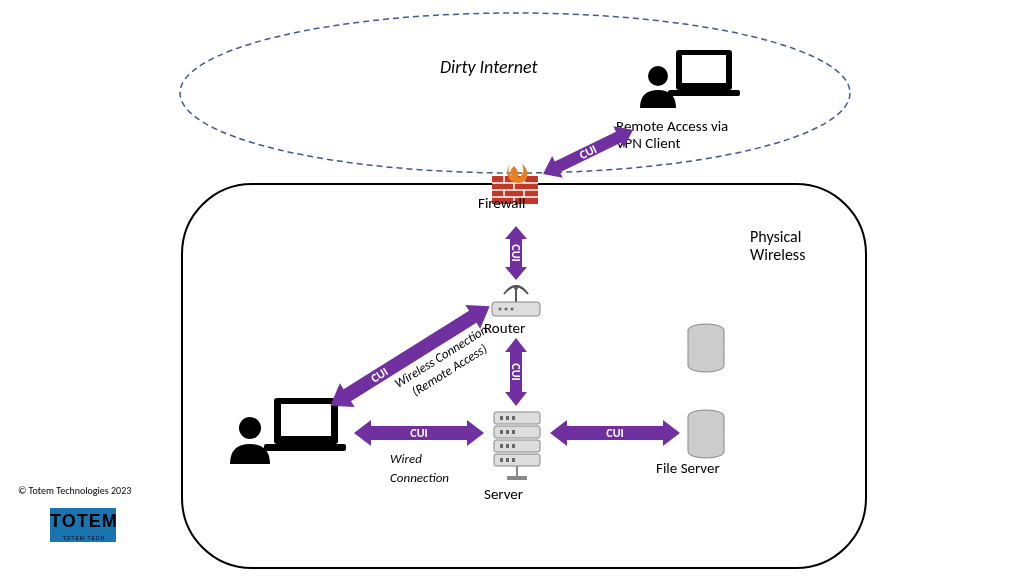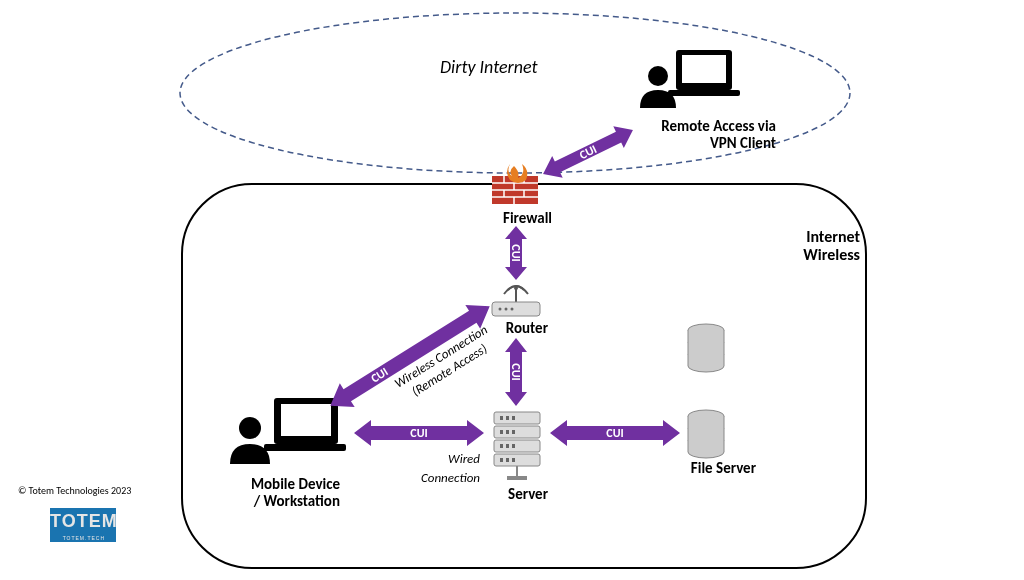--- a/index.html
+++ b/index.html
@@ -1,45 +1,45 @@
 <!DOCTYPE html>
 <html><head>
 <meta charset="utf-8">
 <style>
   html,body{margin:0;padding:0;width:1024px;height:580px;background:#fff;font-family:Calibri,Arial,sans-serif;overflow:hidden}
   .stage{position:relative;width:1024px;height:580px}
   .abs{position:absolute}
-  .bold{font-weight:700}
+  .bold{font-weight:400}
   .italic{font-style:italic}
-  .center{text-align:right}
+  .center{text-align:left}
   .node-label{font-size:15px;line-height:1.15}
   .cui{fill:#fff;font:700 12px Calibri,Arial,sans-serif}
   .arrow-fill{fill:#7030A0}
   .conn-label{font:italic 13px Calibri,Arial,sans-serif}
   .copyright{font-size:10px}
-  .logo{width:66px;height:34px;background:#1a74b0;color:#e5e5e5;display:grid;grid-template-rows:1fr auto;font-family:Arial,sans-serif}
+  .logo{width:66px;height:34px;background:#1a74b0;color:#000000;display:grid;grid-template-rows:1fr auto;font-family:Arial,sans-serif}
   .logo .big{font-weight:900;font-size:18px;letter-spacing:1px;text-align:center;line-height:22px;padding-top:2px}
   .logo .small{font-size:5px;letter-spacing:1px;text-align:center;line-height:8px}
   svg{overflow:visible}
 </style>
 </head>
 <body>
 
 <div class="stage">
 
   <svg class="abs" style="left:175px;top:8px" width="680" height="170">
     <ellipse cx="340" cy="85" rx="335" ry="80" fill="none" stroke="#445a8a" stroke-width="1.5" stroke-dasharray="6 4"></ellipse>
   </svg>
   <div class="abs italic center" style="left:440px;top:56px;font-size:18px">Dirty Internet</div>
 
   <svg class="abs" style="left:180px;top:182px" width="688" height="388">
     <rect x="2" y="2" width="684" height="384" rx="70" ry="70" fill="none" stroke="#000" stroke-width="2"></rect>
   </svg>
   <div class="abs bold center node-label" style="left:750px;top:228px;width:110px;font-size:16px">
-    <span>Internet</span><br>
+    <span>Physical</span><br>
     <span>Wireless</span>
   </div>
 
   <svg class="abs" style="left:636px;top:46px" width="100" height="70">
 
     <rect x="40" y="4" width="56" height="40" rx="3" fill="#000"></rect>
     <rect x="46" y="9" width="44" height="28" fill="#fff"></rect>
     <rect x="32" y="44" width="72" height="6" rx="2" fill="#000"></rect>
 
     <circle cx="22" cy="30" r="10" fill="#000"></circle>
@@ -58,21 +58,21 @@
         <line x1="2" y1="35" x2="48" y2="35"></line>
       <line x1="14" y1="14" x2="14" y2="21"></line>
         <line x1="34" y1="14" x2="34" y2="21"></line>
       <line x1="24" y1="21" x2="24" y2="28"></line>
       <line x1="14" y1="28" x2="14" y2="35"></line>
         <line x1="34" y1="28" x2="34" y2="35"></line>
       <line x1="24" y1="35" x2="24" y2="42"></line>
     </g>
     <path d="M20 2 Q16 10 22 14 Q18 9 24 4 Q30 10 28 16 Q36 12 32 2 Q40 8 36 18 Q28 24 20 18 Q14 10 20 2Z" fill="#E67E22"></path>
   </svg>
-  <div class="abs bold center node-label" style="left:478px;top:210px;width:74px">Firewall</div>
+  <div class="abs bold center node-label" style="left:478px;top:195px;width:74px">Firewall</div>
 
   <svg class="abs" style="left:490px;top:280px" width="52" height="40">
     <g stroke="#555" stroke-width="2" fill="none">
       <path d="M18 10 Q26 2 34 10"></path>
         <path d="M14 14 Q26 -2 38 14"></path>
     </g>
     <line x1="26" y1="8" x2="26" y2="22" stroke="#555" stroke-width="2"></line>
     <circle cx="26" cy="8" r="2" fill="#555"></circle>
     <rect x="2" y="22" width="48" height="14" rx="3" fill="#ddd" stroke="#888" stroke-width="1"></rect>
     <circle cx="10" cy="29" r="1.5" fill="#666"></circle>
@@ -126,24 +126,20 @@
   </svg>
   <div class="abs bold center node-label" style="left:656px;top:460px;width:100px">File Server</div>
 
   <svg class="abs" style="left:224px;top:394px" width="120" height="78">
     <rect x="50" y="4" width="64" height="46" rx="3" fill="#000"></rect>
     <rect x="57" y="10" width="50" height="32" fill="#fff"></rect>
     <rect x="40" y="50" width="82" height="7" rx="2" fill="#000"></rect>
     <circle cx="26" cy="34" r="11" fill="#000"></circle>
     <path d="M6 70 Q6 50 26 50 Q46 50 46 70 Z" fill="#000"></path>
   </svg>
-  <div class="abs bold center node-label" style="left:230px;top:476px;width:110px">
-    <span>Mobile Device</span><br>
-    <span>/ Workstation</span>
-  </div>
 
   <svg class="abs" style="left:536px;top:124px" width="104" height="56">
     <g transform="translate(52,28) rotate(-26)">
       <polygon class="arrow-fill" points="-50,0 -34,-12 -34,-6 34,-6 34,-12 50,0 34,12 34,6 -34,6 -34,12"></polygon>
       <text class="cui" x="0" y="4" text-anchor="middle">CUI</text>
     </g>
   </svg>
 
   <svg class="abs" style="left:498px;top:224px" width="36" height="58">
     <g transform="translate(18,29) rotate(90)">

